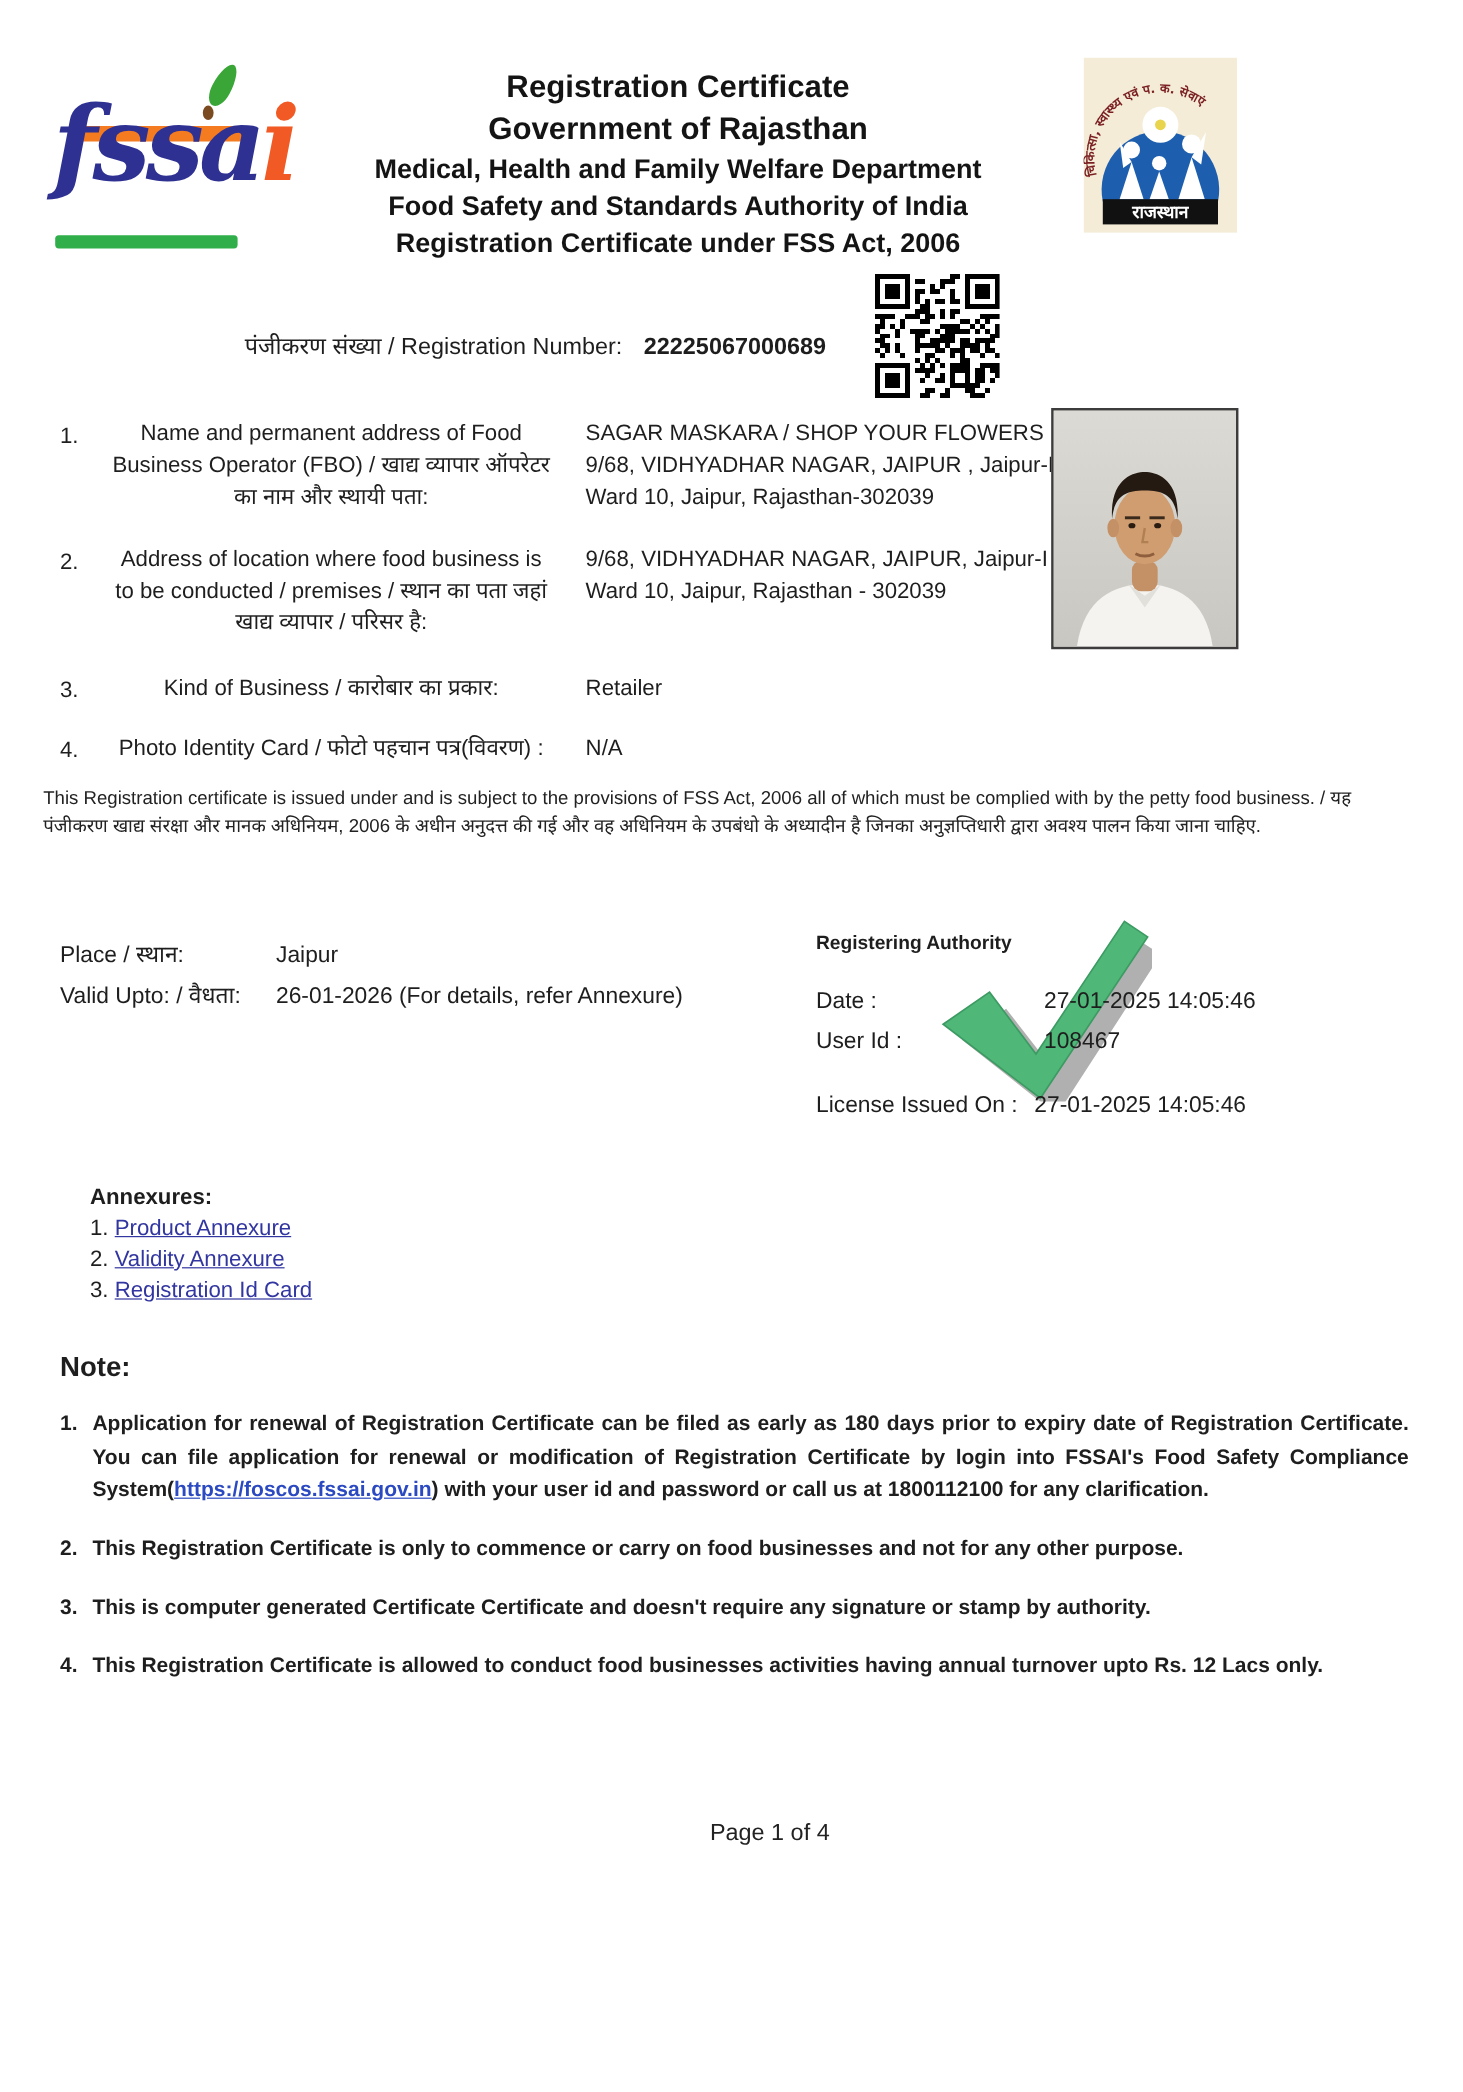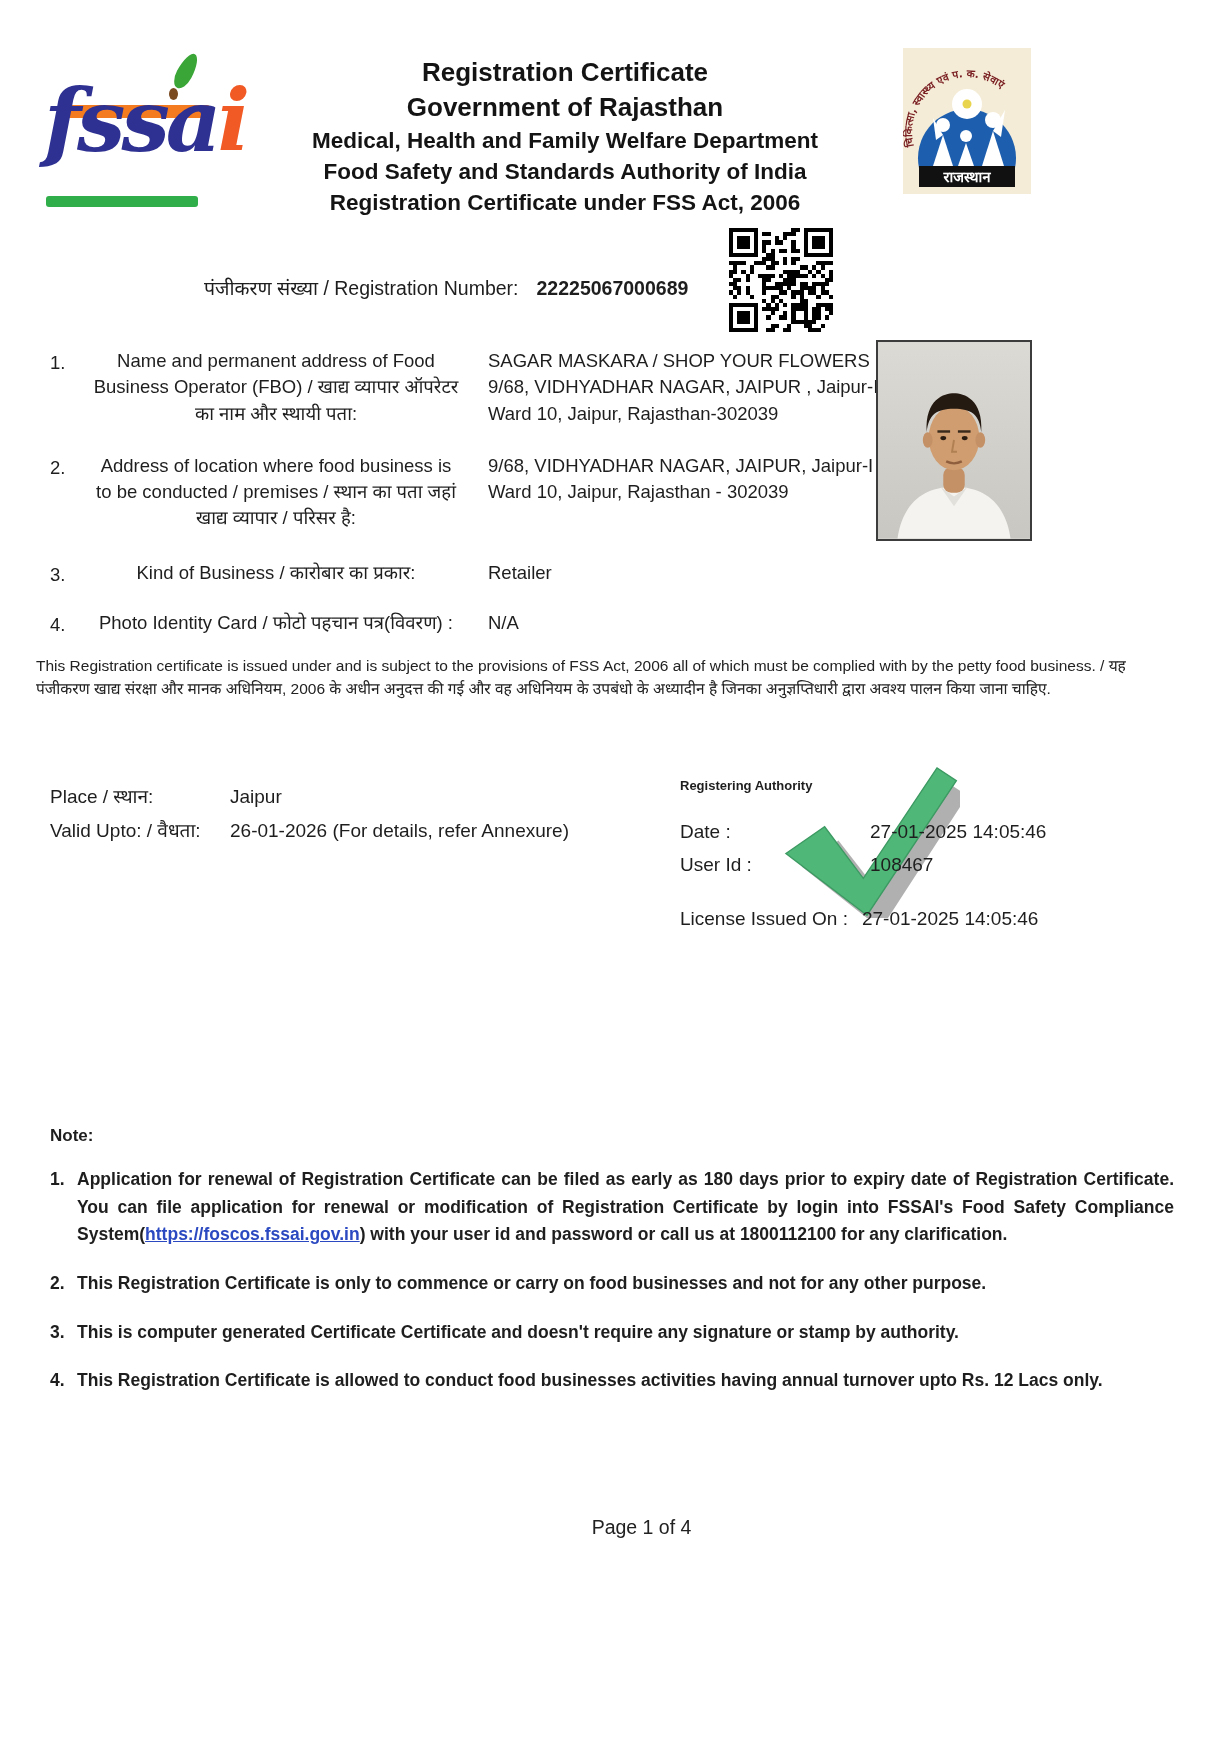--- a/index.html
+++ b/index.html
@@ -48,33 +48,33 @@
   .photo-box svg { display: block; width: 100%; height: 100%; }
 
   
   .legal { position: absolute; left: 36px; top: 654px; width: 1122px; font-size: 15.5px; line-height: 1.5; color: #222; }
 
   
   .issue-block { position: absolute; left: 50px; top: 780px; width: 580px; font-size: 19px; }
   .issue-row { display: grid; grid-template-columns: 180px 1fr; line-height: 34px; }
 
   .authority-block { position: absolute; left: 680px; top: 778px; width: 500px; font-size: 19px; }
-  .auth-heading { font-weight: bold; font-size: 13px; position: relative; z-index: 2; margin-bottom: 22px; }
+  .auth-heading { font-weight: bold; font-size: 16px; position: relative; z-index: 2; margin-bottom: 22px; }
   .auth-row { display: grid; grid-template-columns: 190px 1fr; line-height: 33px; position: relative; z-index: 2; }
   .auth-license { margin-top: 27px; position: relative; z-index: 2; display: flex; gap: 14px; }
   .check-wrap { position: absolute; left: 94px; top: -12px; width: 186px; height: 152px; z-index: 1; }
 
   
   .annexures { position: absolute; left: 75px; top: 984px; font-size: 18.5px; line-height: 26px; }
   .annex-heading { font-weight: bold; font-size: 18.5px; }
   .annex-item a, .annex-link { color: #3236a0; text-decoration: underline; cursor: pointer; }
 
   
   .notes { position: absolute; left: 50px; top: 1126px; width: 1124px; }
-  .note-heading { font-weight: bold; font-size: 17px; margin-bottom: 20px; }
+  .note-heading { font-weight: bold; font-size: 23px; margin-bottom: 20px; }
   .note-item { display: grid; grid-template-columns: 27px 1fr; font-weight: bold; font-size: 17.5px; line-height: 1.58; text-align: justify; margin-bottom: 21px; }
   .note-item .ntext { text-align: justify; }
   .note-link { color: #2b49c0; text-decoration: underline; font-weight: bold; cursor: pointer; }
 
   
   .footer { position: absolute; left: 0; top: 1516px; width: 100%; text-align: center; font-size: 19.5px; color: #222; margin-left: 32px; }
 </style>
 </head>
 <body>
 
@@ -427,20 +427,35 @@
     <div class="auth-row">
       <span>User Id :</span>
       <span>108467</span>
     </div>
     <div class="auth-license">
       <span>License Issued On :</span>
       <span>27-01-2025 14:05:46</span>
     </div>
   </div>
 
+  <div class="annexures">
+    <div class="annex-heading">Annexures:</div>
+    <div class="annex-item">
+      <span>1.</span>
+      <span class="annex-link">Product Annexure</span>
+    </div>
+    <div class="annex-item">
+      <span>2.</span>
+      <span class="annex-link">Validity Annexure</span>
+    </div>
+    <div class="annex-item">
+      <span>3.</span>
+      <span class="annex-link">Registration Id Card</span>
+    </div>
+  </div>
 
   <div class="notes">
     <div class="note-heading">Note:</div>
     <div class="note-item">
       <span>1.</span>
       <span class="ntext"><span>Application for renewal of Registration Certificate can be filed as early as 180 days prior to expiry date of Registration Certificate. You can file application for renewal or modification of Registration Certificate by login into FSSAI's Food Safety Compliance System(</span><span class="note-link">https://foscos.fssai.gov.in</span><span>) with your user id and password or call us at 1800112100 for any clarification.</span></span>
     </div>
     <div class="note-item">
       <span>2.</span>
       <span class="ntext">This Registration Certificate is only to commence or carry on food businesses and not for any other purpose.</span>

